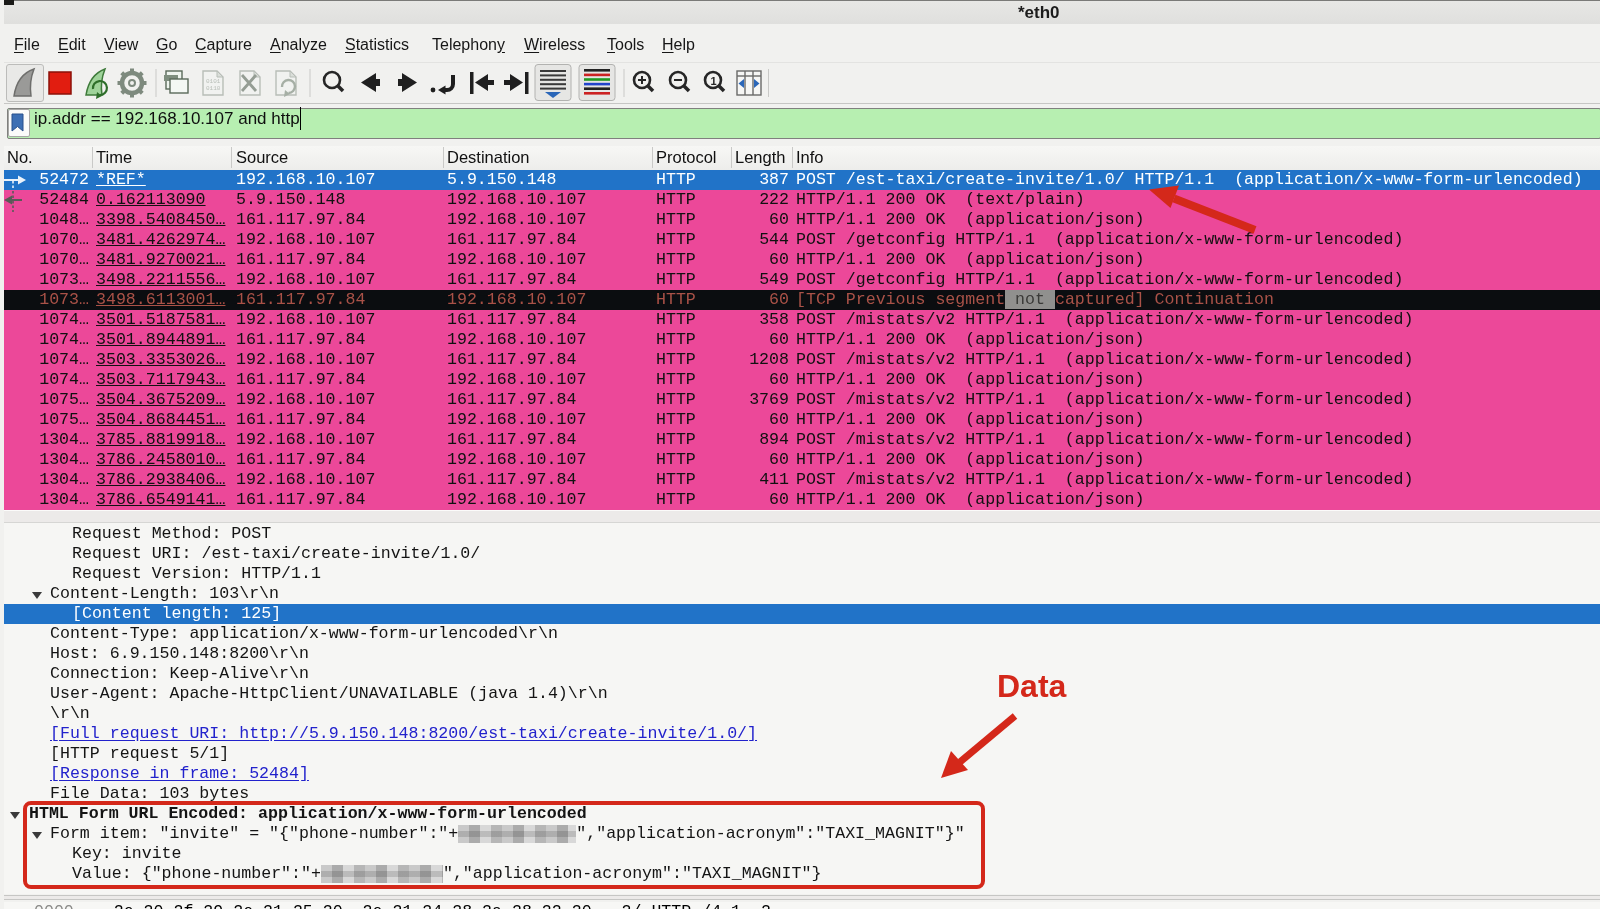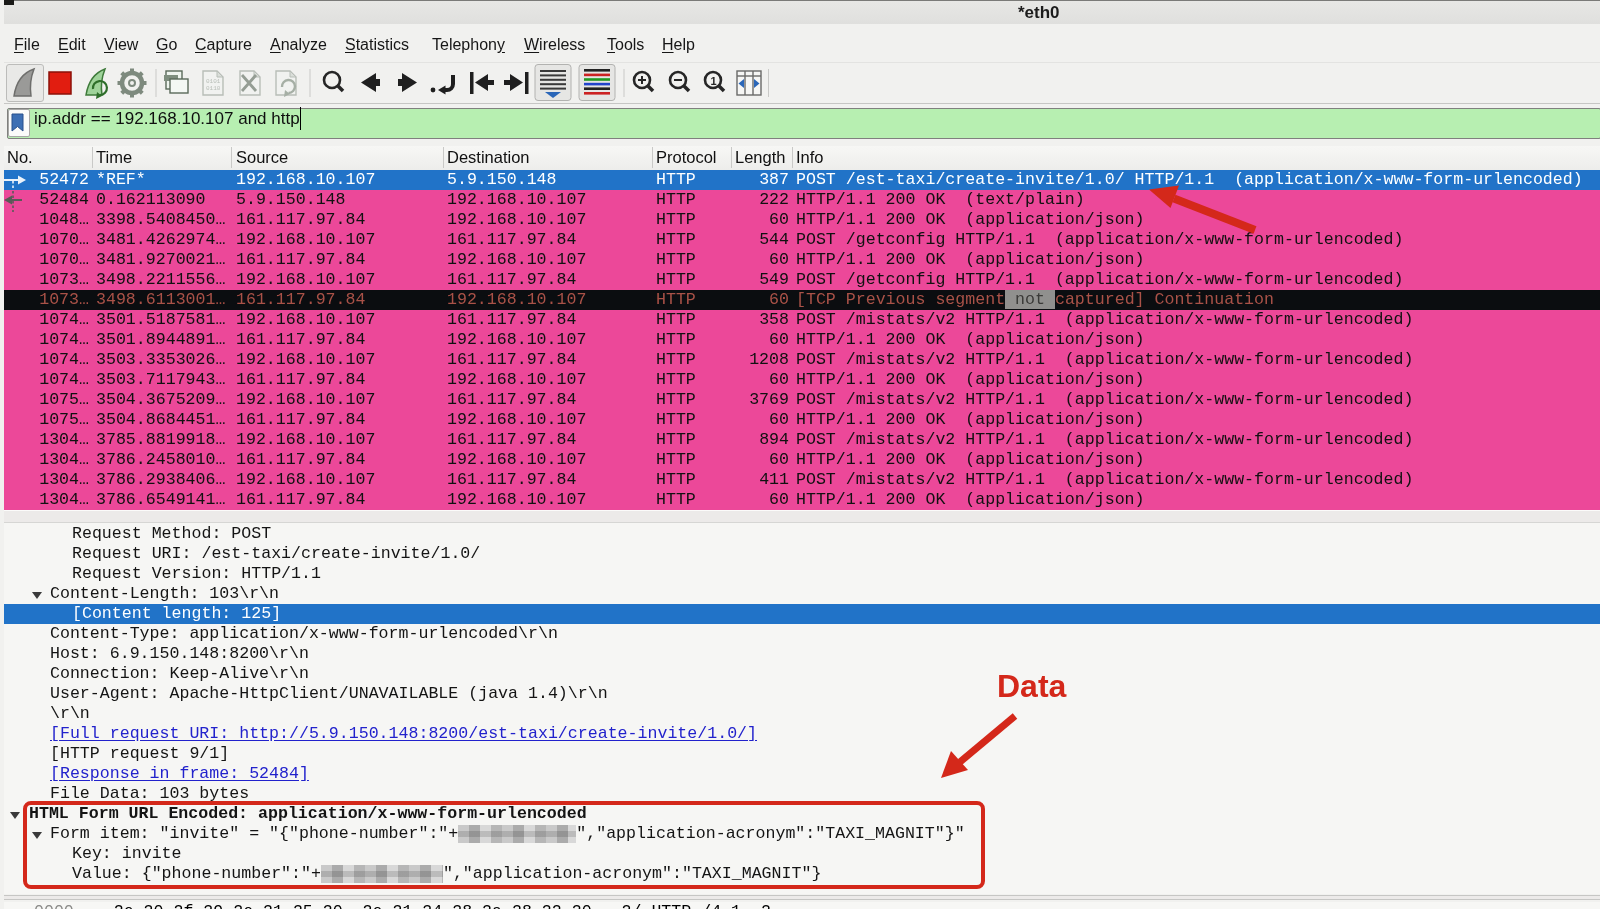--- a/index.html
+++ b/index.html
@@ -25,21 +25,21 @@
 #fcaret{position:absolute;left:296px;top:3px;width:1px;height:23px;background:#000;}
 
 #phead{left:0;top:146px;width:1600px;height:24px;background:linear-gradient(#f7f7f5,#ededeb);}
 #phead span{position:absolute;top:2px;font-size:16.5px;color:#101010;}
 #phead i{position:absolute;top:1px;width:1px;height:21px;background:#c9c9c7;}
 
 #plist{left:0;top:170px;width:1600px;height:340px;background:#ec4899;font-family:"Liberation Mono",monospace;font-size:16.6px;color:#111;}
 .row{position:absolute;left:0;width:1600px;height:20px;white-space:pre;}
 .row > span{position:absolute;top:0px;line-height:20px;}
 .row > .no{left:0;width:85px;text-align:right;}
-.row > .tm{left:92px;}
+.row > .tm{left:92px;text-decoration:underline;}
 .row > .sr{left:232px;}
 .row > .ds{left:443px;}
 .row > .pr{left:652px;}
 .row > .ln{left:660px;width:125px;text-align:right;}
 .row > .in{left:792px;}
 .rsel{background:#2173c8;color:#fff;}
 .rblk{background:#0b0d10;color:#aa5248;}
 
 #split1{left:0;top:510px;width:1600px;height:13px;background:#eceae9;border-top:1px solid #fbfbfa;border-bottom:1px solid #d6d6d4;box-sizing:border-box;}
 #split2{left:0;top:895px;width:1600px;height:5px;background:#eceae9;border-top:1px solid #c6c6c4;border-bottom:1px solid #c6c6c4;box-sizing:border-box;}
@@ -236,21 +236,21 @@
   <div class="dl" style="top:21px"><span style="left:68px;">Request URI: /est-taxi/create-invite/1.0/</span></div>
   <div class="dl" style="top:41px"><span style="left:68px;">Request Version: HTTP/1.1</span></div>
   <div class="dl" style="top:61px"><i class="tri" style="left:28px"></i><span style="left:46px;">Content-Length: 103\r\n</span></div>
   <div class="dl dsel" style="top:81px"><span style="left:68px;">[Content length: 125]</span></div>
   <div class="dl" style="top:101px"><span style="left:46px;">Content-Type: application/x-www-form-urlencoded\r\n</span></div>
   <div class="dl" style="top:121px"><span style="left:46px;">Host: 6.9.150.148:8200\r\n</span></div>
   <div class="dl" style="top:141px"><span style="left:46px;">Connection: Keep-Alive\r\n</span></div>
   <div class="dl" style="top:161px"><span style="left:46px;">User-Agent: Apache-HttpClient/UNAVAILABLE (java 1.4)\r\n</span></div>
   <div class="dl" style="top:181px"><span style="left:46px;">\r\n</span></div>
   <div class="dl" style="top:201px"><span class="lnk" style="left:46px;">[Full request URI: http://5.9.150.148:8200/est-taxi/create-invite/1.0/]</span></div>
-  <div class="dl" style="top:221px"><span style="left:46px;">[HTTP request 9/1]</span></div>
+  <div class="dl" style="top:221px"><span style="left:46px;">[HTTP request 5/1]</span></div>
   <div class="dl" style="top:241px"><span class="lnk" style="left:46px;">[Response in frame: 52484]</span></div>
   <div class="dl" style="top:261px"><span style="left:46px;">File Data: 103 bytes</span></div>
   <div class="dl" style="top:281px"><i class="tri" style="left:6px"></i><span style="left:25px;font-weight:bold">HTML Form URL Encoded: application/x-www-form-urlencoded</span></div>
   <div class="dl" style="top:301px"><i class="tri" style="left:28px"></i><span style="left:46px;">Form item: "invite" = "{"phone-number":"+<span class="blur1" style="position:static;width:118px"></span>","application-acronym":"TAXI_MAGNIT"}"</span></div>
   <div class="dl" style="top:321px"><span style="left:68px;">Key: invite</span></div>
   <div class="dl" style="top:341px"><span style="left:68px;">Value: {"phone-number":"+<span class="blur1" style="position:static;width:122px"></span>","application-acronym":"TAXI_MAGNIT"}</span></div>
   </div>
 
   <div id="split2" class="abs"></div>
   <div id="hex" class="abs"><span style="color:#8a8a88">0000</span>    2e 30 2f 39 2e 31 35 30  2e 31 34 38 3a 38 32 30   2/ HTTP /4.1  2</div>

